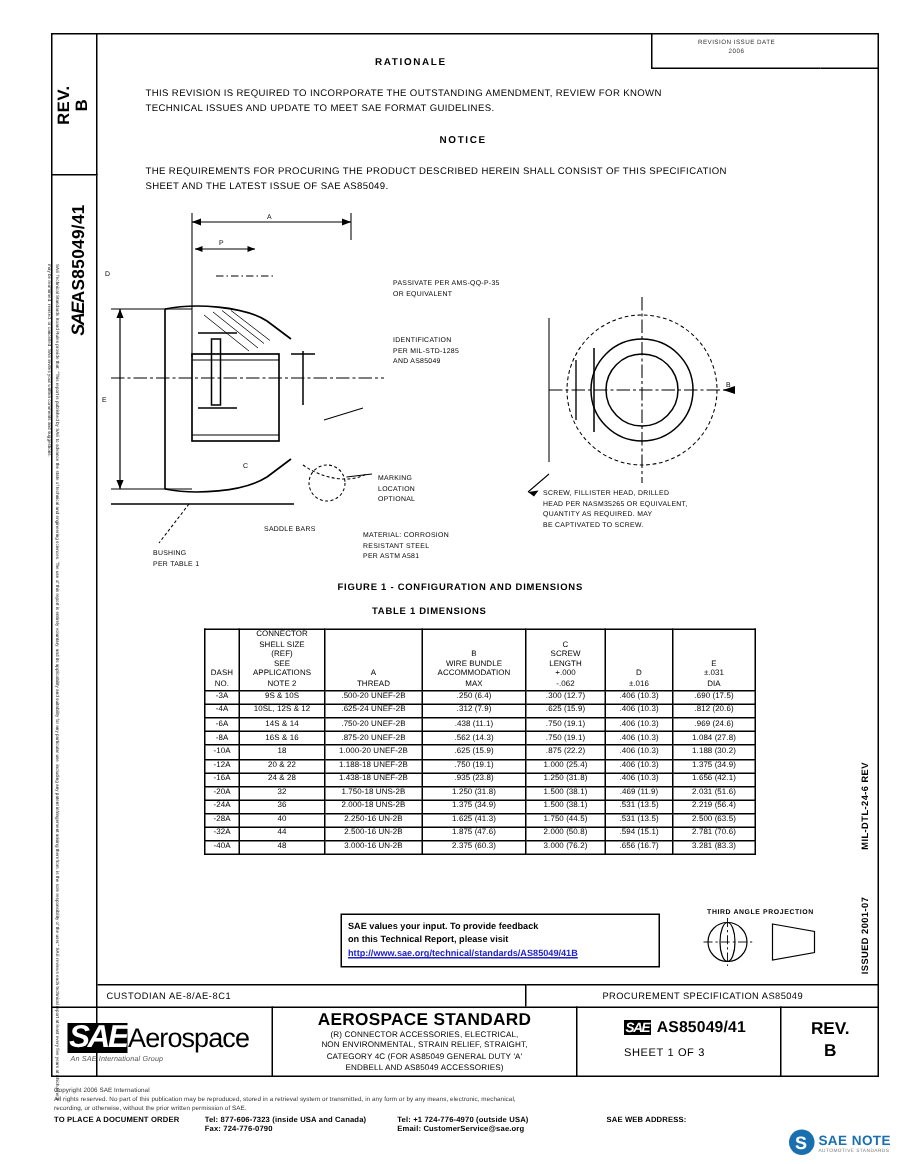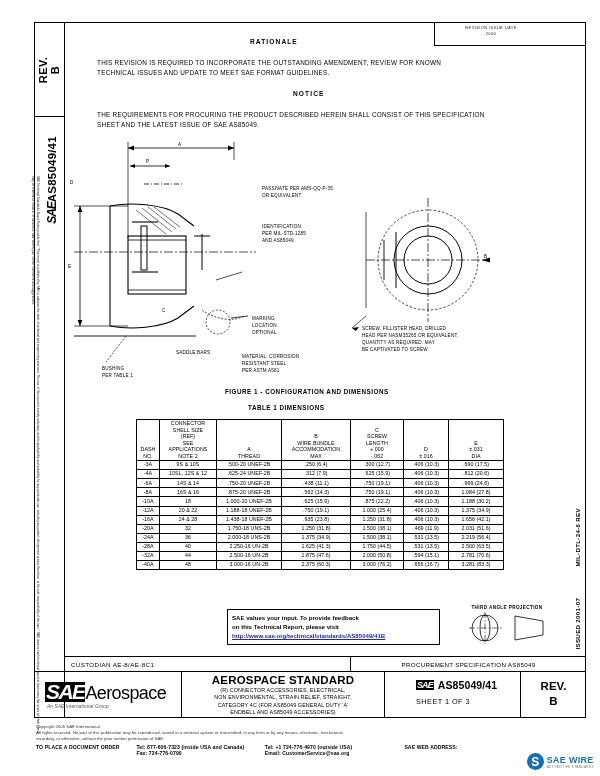--- a/index.html
+++ b/index.html
@@ -766,18 +766,18 @@
         <div>
           <span>SAE WEB ADDRESS:</span>
         </div>
       </div>
     </div>
   </div>
 
   <div class="fnorm">
     <div class="sq">S</div>
     <div>
-      <div class="tx">SAE WIRE</div>
+      <div class="tx">SAE NOTE</div>
       <div class="tx2">AUTOMOTIVE   STANDARDS</div>
     </div>
   </div>
 
 </div>
 
 </body></html>

